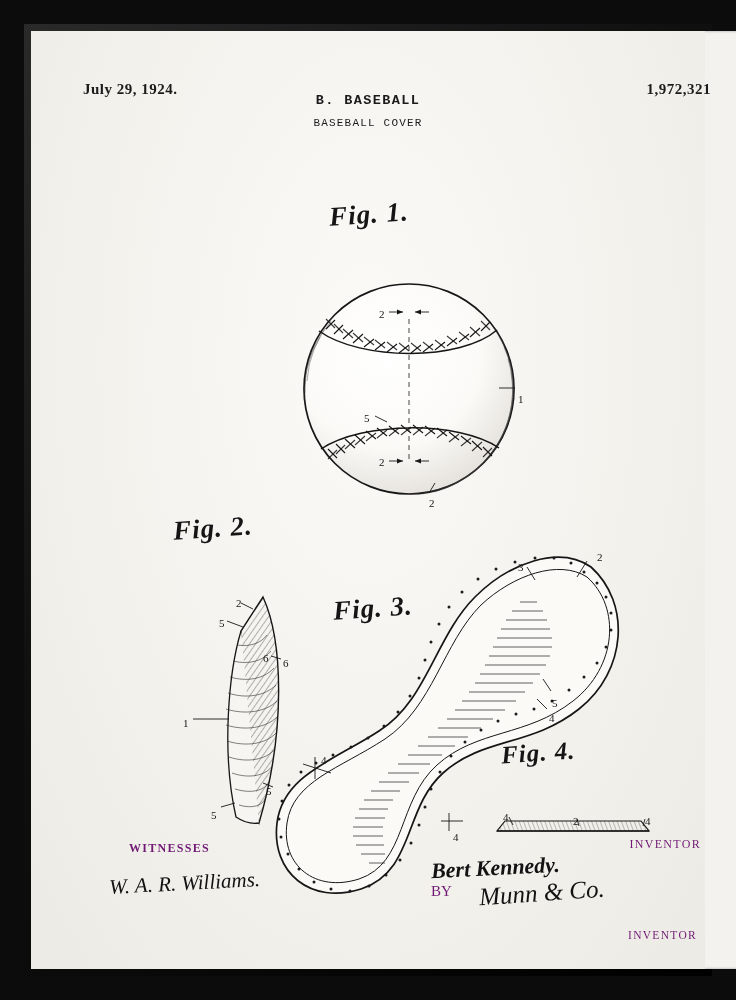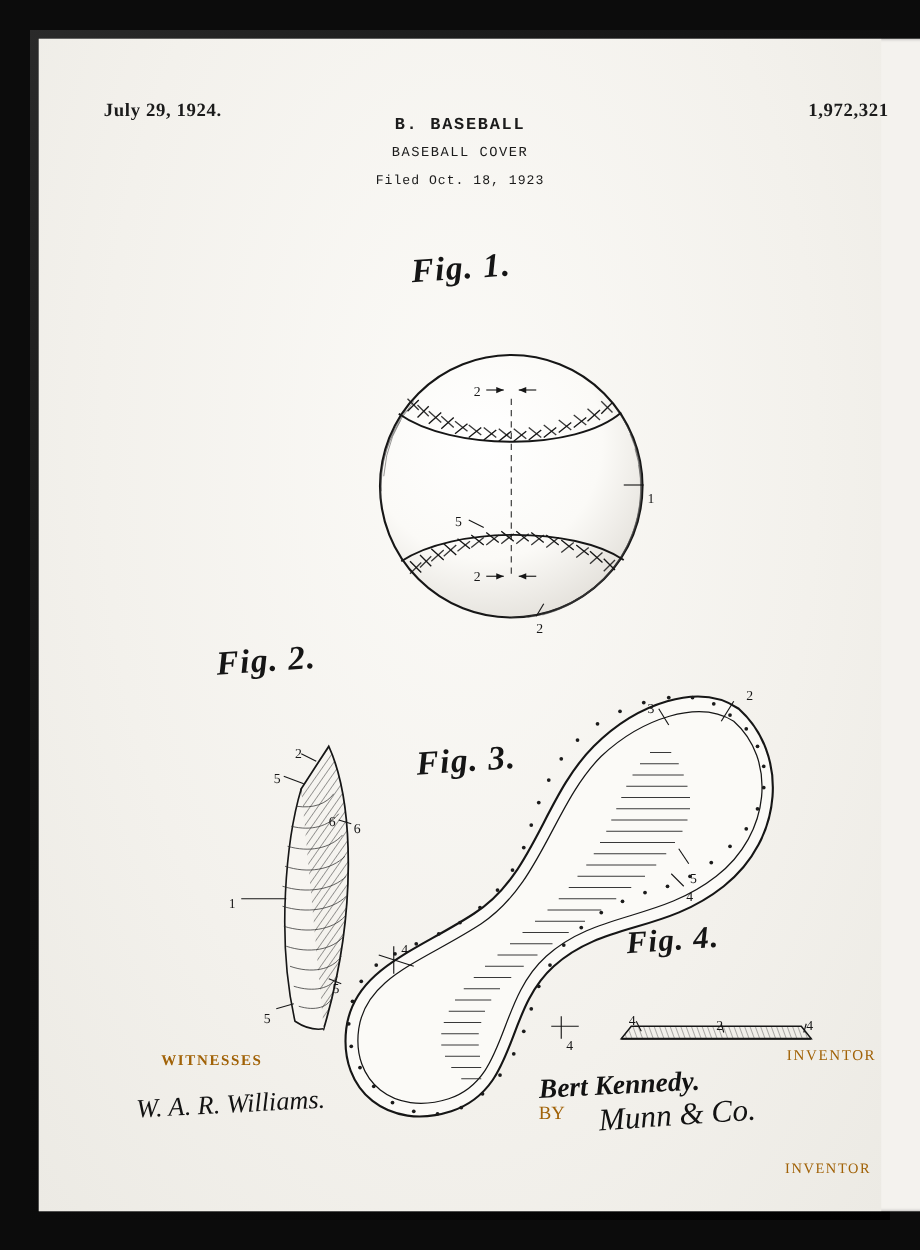--- a/index.html
+++ b/index.html
@@ -108,21 +108,21 @@
     position: absolute;
     font-family: "Liberation Serif", serif;
     font-size: 11px;
     color: #171717;
   }
 
   
   .sigtext {
     position: absolute;
     font-family: "Liberation Serif", serif;
-    color: #a16207;
+    color: #701a75;
   }
   #witness-label {
     left: 98px; top: 810px;
     font-size: 12px;
     font-weight: bold;
     letter-spacing: 1.3px;
   }
   #inventor-label {
     right: 58px; top: 806px;
     font-size: 12px;
@@ -174,21 +174,20 @@
   <div id="frame-inner-bevel"></div>
 
   <div id="mat">
     <div id="paper"></div>
 
     <div class="hdr" id="hdr-date">July 29, 1924.</div>
     <div class="hdr" id="hdr-number">1,972,321</div>
     <div class="hdr" id="hdr-center">
       <div id="hdr-inventor">B. BASEBALL</div>
       <div id="hdr-title">BASEBALL COVER</div>
-      <div id="hdr-filed">Filed Oct. 18, 1923</div>
     </div>
 
     <svg id="art" width="674" height="938" viewBox="0 0 674 938">
       <defs>
         <pattern id="hatch" width="5" height="5" patternUnits="userSpaceOnUse" patternTransform="rotate(35)">
           <line x1="0" y1="0" x2="0" y2="5" stroke="#2a2a2a" stroke-width="0.7"></line>
         </pattern>
         <pattern id="hatch2" width="4" height="4" patternUnits="userSpaceOnUse" patternTransform="rotate(-20)">
           <line x1="0" y1="0" x2="0" y2="4" stroke="#333" stroke-width="0.6"></line>
         </pattern>

